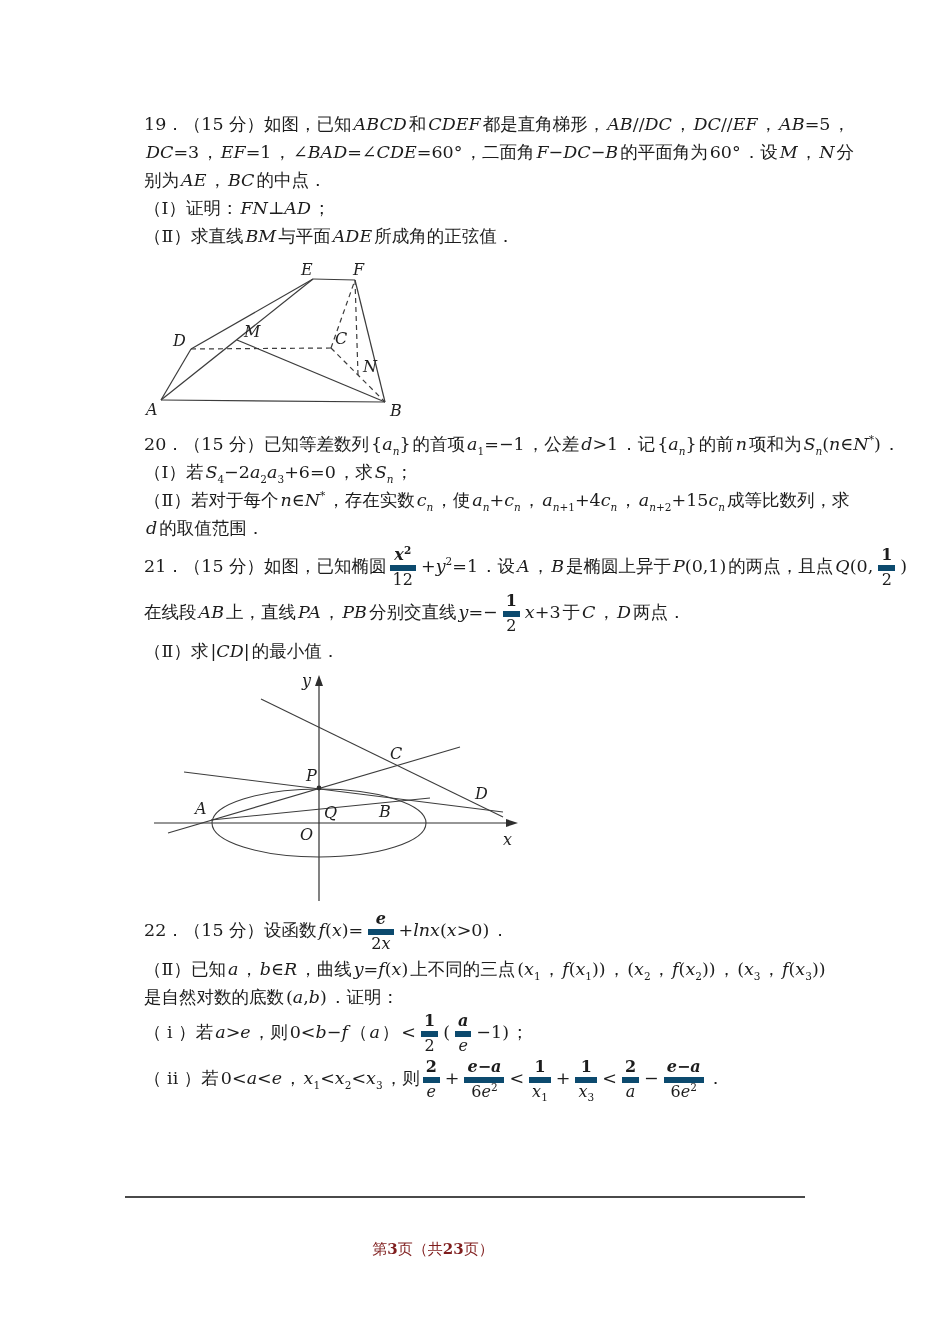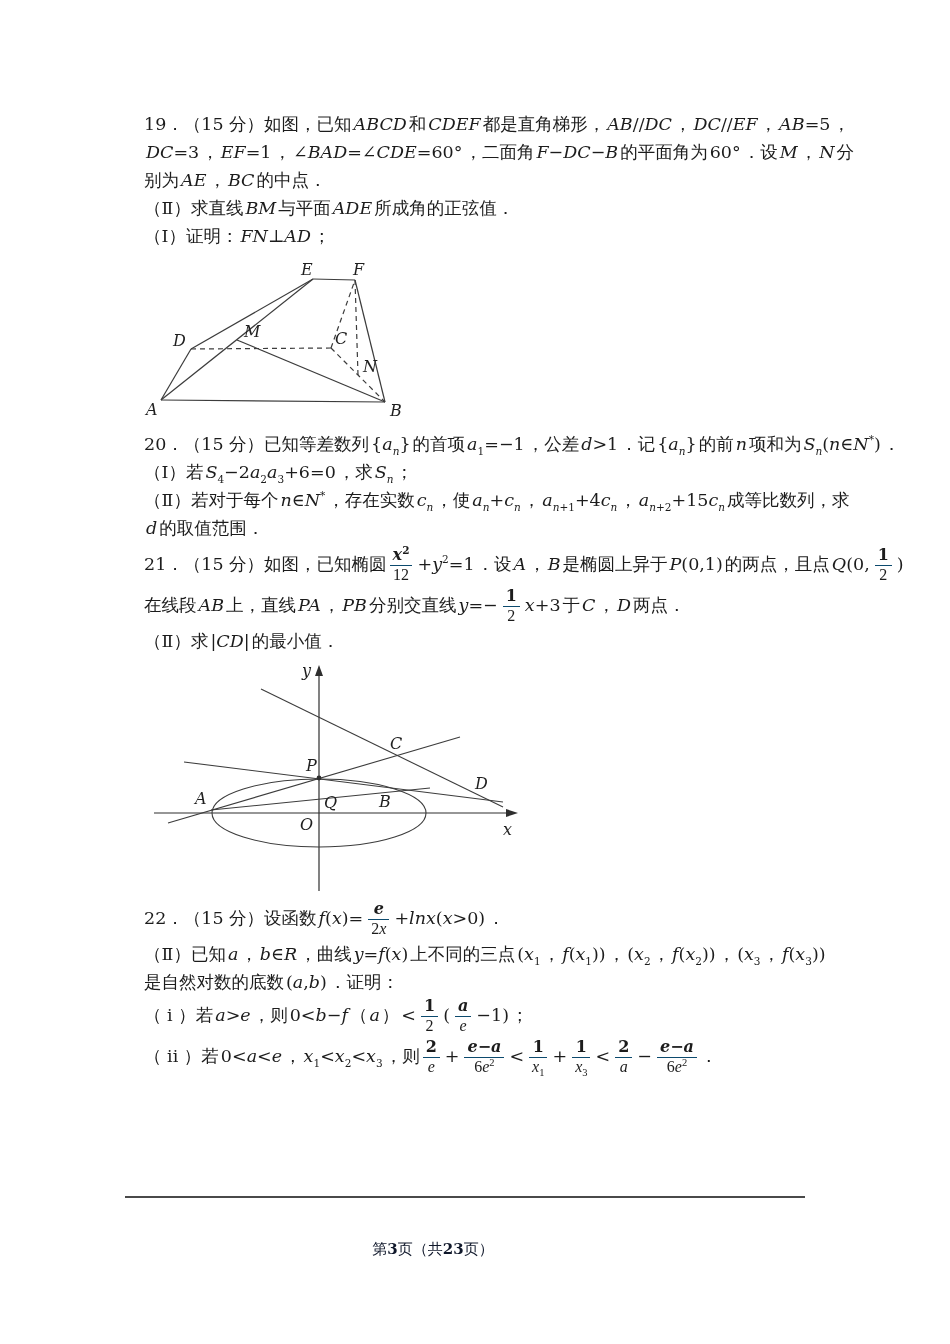--- a/index.html
+++ b/index.html
@@ -12,47 +12,47 @@
   .line{font-size:17.5px;line-height:28px;white-space:nowrap;}
   .cjk{font-style:normal;}
   .math{margin:0 2px;}
   .math i{font-style:italic;}
   sub,sup{font-size:10.5px;line-height:0;}
   .frac{
     display:inline-block;text-align:center;vertical-align:middle;
     line-height:1.06;font-size:16px;margin:0 3px;padding:2px 0;
   }
   .frac .fn{display:block;padding:0 3px 1px 3px;font-weight:bold;}
-  .frac .fd{display:block;border-top:1px solid #0c4a6e;padding:1px 3px 0 3px;font-family:Liberation Serif, serif;}
+  .frac .fd{display:block;border-top:6px solid #0c4a6e;padding:1px 3px 0 3px;}
   .frac i{font-style:italic;}
   svg.figure{display:block;}
   svg.figure .edge{stroke:#3c3c3c;stroke-width:1.2;fill:none;}
   svg.figure .dash{stroke-dasharray:5,4;}
   svg.figure .axis{stroke:#2e2e2e;stroke-width:1.2;fill:none;}
   svg.figure .curve{stroke:#3c3c3c;stroke-width:1.1;fill:none;}
   svg.figure text{font-family:"DejaVu Serif","Liberation Serif",serif;font-style:italic;font-size:16px;fill:#1f1f1f;}
   svg.figure .ah{fill:#2e2e2e;stroke:none;}
   #fig19{margin:12px 0 6px -6px;}
   #fig21{margin:6px 0 0 2px;}
   .rule{position:absolute;left:125px;top:1196px;width:680px;border-top:2.5px solid #4a4a4a;}
-  .footer{position:absolute;left:0;top:1240px;width:866px;text-align:center;font-size:15px;color:#0f172a;}
+  .footer{position:absolute;left:0;top:1240px;width:866px;text-align:center;font-size:15px;color:#7f1d1d;}
   .footer b{font-weight:bold;}
 </style>
 </head>
 <body>
 
 <div class="content">
 
   <section class="problem">
     <div>
         <div class="line"><span class="cjk">19．（15 分）如图，已知</span><span class="math"><i>A</i><i>B</i><i>C</i><i>D</i></span><span class="cjk">和</span><span class="math"><i>C</i><i>D</i><i>E</i><i>F</i></span><span class="cjk">都是直角梯形，</span><span class="math"><i>A</i><i>B</i>//<i>D</i><i>C</i></span><span class="cjk">，</span><span class="math"><i>D</i><i>C</i>//<i>E</i><i>F</i></span><span class="cjk">，</span><span class="math"><i>A</i><i>B</i>=5</span><span class="cjk">，</span></div>
         <div class="line"><span class="math"><i>D</i><i>C</i>=3</span><span class="cjk">，</span><span class="math"><i>E</i><i>F</i>=1</span><span class="cjk">，</span><span class="math">∠<i>B</i><i>A</i><i>D</i>=∠<i>C</i><i>D</i><i>E</i>=60°</span><span class="cjk">，二面角</span><span class="math"><i>F</i>−<i>D</i><i>C</i>−<i>B</i></span><span class="cjk">的平面角为</span><span class="math">60°</span><span class="cjk">．设</span><span class="math"><i>M</i></span><span class="cjk">，</span><span class="math"><i>N</i></span><span class="cjk">分</span></div>
         <div class="line"><span class="cjk">别为</span><span class="math"><i>A</i><i>E</i></span><span class="cjk">，</span><span class="math"><i>B</i><i>C</i></span><span class="cjk">的中点．</span></div>
+        <div class="line"><span class="cjk">（Ⅰ）证明：</span><span class="math"><i>F</i><i>N</i>⊥<i>A</i><i>D</i></span><span class="cjk">；</span></div>
         <div class="line"><span class="cjk">（Ⅱ）求直线</span><span class="math"><i>B</i><i>M</i></span><span class="cjk">与平面</span><span class="math"><i>A</i><i>D</i><i>E</i></span><span class="cjk">所成角的正弦值．</span></div>
-        <div class="line"><span class="cjk">（Ⅰ）证明：</span><span class="math"><i>F</i><i>N</i>⊥<i>A</i><i>D</i></span><span class="cjk">；</span></div>
       </div>
     <svg id="fig19" class="figure" width="280" height="162" viewBox="0 0 280 162">
       <g>
         <line class="edge" x1="23" y1="138" x2="247" y2="140"></line>
         <line class="edge" x1="23" y1="138" x2="53" y2="87"></line>
         <line class="edge" x1="53" y1="87" x2="175" y2="17"></line>
         <line class="edge" x1="175" y1="17" x2="217" y2="18"></line>
         <line class="edge" x1="217" y1="18" x2="247" y2="140"></line>
         <line class="edge" x1="23" y1="138" x2="175" y2="17"></line>
         <line class="edge" x1="247" y1="140" x2="99" y2="78"></line>

